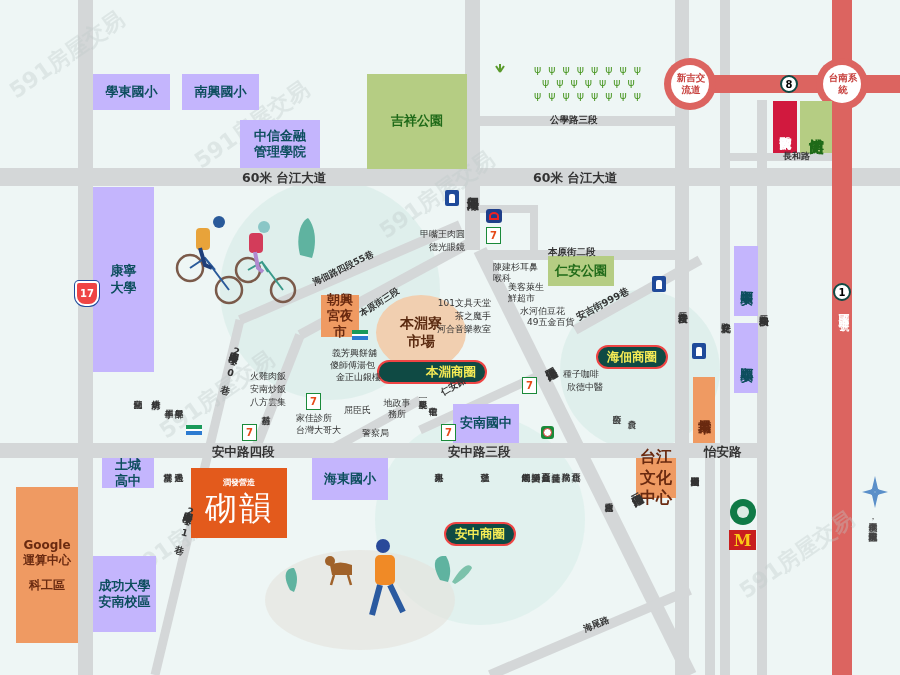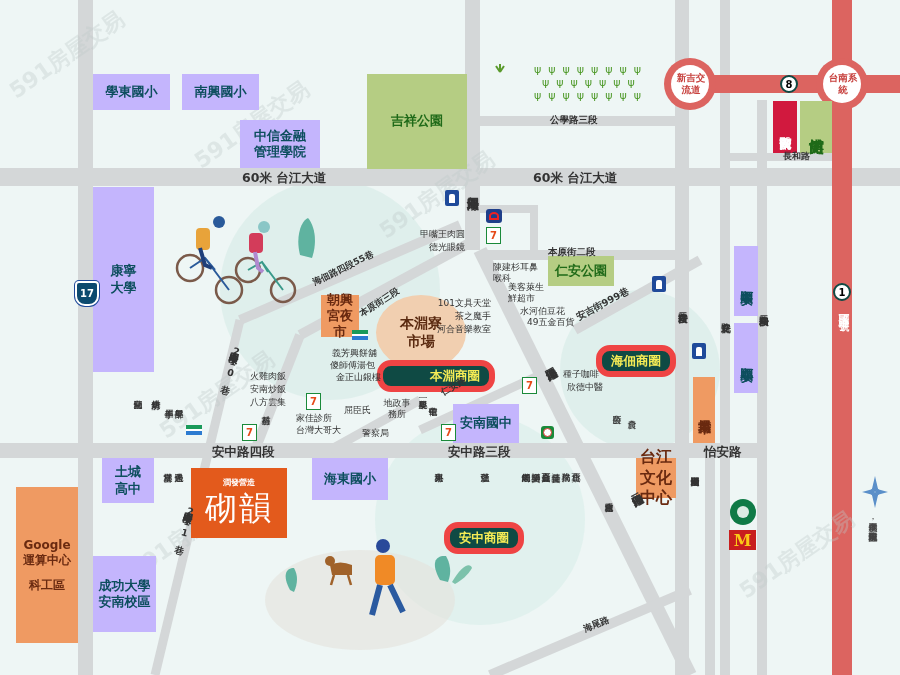--- a/index.html
+++ b/index.html
@@ -10,21 +10,21 @@
   .box{position:absolute;display:flex;align-items:center;justify-content:center;text-align:center;font-weight:bold;line-height:1.25;}
   .school{background:#c4b5fd;color:#0d4e5e;font-size:13px;}
   .park{background:#b5cd83;color:#1f6a18;font-size:13px;}
   .orange{background:#ef9a62;color:#6a2a10;font-size:13px;}
   .red{background:#d1193e;color:#fff;font-size:12px;}
   .vtext{writing-mode:vertical-rl;text-orientation:upright;letter-spacing:0;}
   .road-label{position:absolute;font-size:11px;font-weight:bold;color:#333;white-space:nowrap;}
   .road-big{font-size:12.5px;color:#333;font-weight:bold;}
   .shop{position:absolute;font-size:9px;color:#333;white-space:nowrap;}
   .shop-v{position:absolute;font-size:9px;color:#333;writing-mode:vertical-rl;text-orientation:upright;line-height:1;}
-  .zone{position:absolute;background:#0f4a44;color:#f6ec55;border:6px solid #ef4444;border-radius:14px;font-size:12.5px;font-weight:bold;display:flex;align-items:center;justify-content:center;}
+  .zone{position:absolute;background:#0f4a44;color:#f6ec55;border:2px solid #ef4444;border-radius:14px;font-size:12.5px;font-weight:bold;display:flex;align-items:center;justify-content:center;}
   .icon-box{position:absolute;display:flex;align-items:center;justify-content:center;}
   .wm{position:absolute;color:rgba(190,200,200,0.35);font-size:22px;font-weight:bold;transform:rotate(-35deg);white-space:nowrap;}
 </style>
 </head>
 <body>
 
 <div id="map">
 
   <svg class="layer" width="900" height="675">
 
@@ -92,21 +92,21 @@
       <div style="padding-left:8px;">ψψψψψψψ</div>
       <div>ψψψψψψψψ</div>
   </div>
 
   <div class="box school" style="left:93px;top:74px;width:77px;height:36px;">學東國小</div>
   <div class="box school" style="left:182px;top:74px;width:77px;height:36px;">南興國小</div>
   <div class="box school" style="left:240px;top:120px;width:80px;height:48px;width:80px;padding:0 12px;box-sizing:border-box;">中信金融管理學院</div>
   <div class="box school" style="left:93px;top:187px;width:61px;height:185px;padding:0 14px;box-sizing:border-box;">康寧大學</div>
   <div class="box school" style="left:453px;top:404px;width:66px;height:39px;">安南國中</div>
   <div class="box school" style="left:312px;top:458px;width:76px;height:42px;">海東國小</div>
-  <div class="box school" style="left:102px;top:458px;width:52px;height:45px;padding:0 10px;box-sizing:border-box;">土城高中</div>
+  <div class="box school" style="left:102px;top:458px;width:52px;height:30px;padding:0 10px;box-sizing:border-box;">土城高中</div>
   <div class="box school" style="left:93px;top:556px;width:63px;height:76px;padding:0 4px;box-sizing:border-box;">成功大學安南校區</div>
   <div class="box school vtext" style="left:734px;top:246px;width:24px;height:70px;">安順國中</div>
   <div class="box school vtext" style="left:734px;top:323px;width:24px;height:70px;">安順國小</div>
 
   <div class="box park" style="left:367px;top:74px;width:100px;height:95px;">吉祥公園</div>
   <div class="box park" style="left:548px;top:256px;width:66px;height:30px;">仁安公園</div>
   <div class="box park vtext" style="left:800px;top:101px;width:32px;height:52px;color:#1f6a18;font-size:15px;">史博館</div>
 
   <div class="box orange" style="left:321px;top:295px;width:38px;height:42px;padding:0 3px;box-sizing:border-box;">朝興宮夜市</div>
   <div class="box" style="left:376px;top:295px;width:90px;height:75px;border-radius:50%;background:#f1cfb0;color:#5a2a10;font-size:14px;padding:0 20px;box-sizing:border-box;">本淵寮市場</div>
@@ -125,21 +125,21 @@
 
   <div class="zone" style="left:377px;top:360px;width:68px;height:20px;padding-left:38px;">本淵商圈</div>
   <div class="zone" style="left:596px;top:345px;width:68px;height:20px;">海佃商圈</div>
   <div class="zone" style="left:444px;top:522px;width:68px;height:20px;">安中商圈</div>
 
   <div class="abs" style="left:676px;top:72px;width:30px;font-size:9.5px;color:#c7403d;text-align:center;line-height:12px;font-weight:bold;">新吉交流道</div>
   <div class="abs" style="left:828px;top:72px;width:30px;font-size:9.5px;color:#c7403d;text-align:center;line-height:12px;font-weight:bold;">台南系統</div>
   <div class="abs" style="left:780px;top:75px;width:18px;height:18px;border-radius:50%;background:#fff;border:2px solid #0f4a44;box-sizing:border-box;font-size:10px;font-weight:bold;display:flex;align-items:center;justify-content:center;">8</div>
   <div class="abs" style="left:833px;top:283px;width:18px;height:18px;border-radius:50%;background:#fff;border:2px solid #0f4a44;box-sizing:border-box;font-size:10px;font-weight:bold;display:flex;align-items:center;justify-content:center;">1</div>
   <div class="abs vtext" style="left:835px;top:305px;font-size:11px;color:#fff;font-weight:bold;letter-spacing:2px;">國道一號</div>
-  <div class="abs" style="left:75px;top:281px;width:20px;height:21px;background:#0c4a6e;border:2px solid #fff;border-radius:4px 4px 10px 10px;color:#fff;font-size:10px;font-weight:bold;display:flex;align-items:center;justify-content:center;box-shadow:0 0 0 1px #1f4a9a;">17</div>
+  <div class="abs" style="left:75px;top:281px;width:20px;height:21px;background:#ef4444;border:2px solid #fff;border-radius:4px 4px 10px 10px;color:#fff;font-size:10px;font-weight:bold;display:flex;align-items:center;justify-content:center;box-shadow:0 0 0 1px #1f4a9a;">17</div>
 
   <div class="road-label road-big" style="left:242px;top:170px;">60米 台江大道</div>
   <div class="road-label road-big" style="left:533px;top:170px;">60米 台江大道</div>
   <div class="road-label" style="left:550px;top:114px;font-size:9.5px;">公學路三段</div>
   <div class="road-label vtext" style="left:466px;top:188px;font-size:12px;line-height:14px;">海佃路四段</div>
   <div class="road-label" style="left:548px;top:246px;font-size:9.5px;">本原街二段</div>
   <div class="road-label" style="left:574px;top:298px;font-size:9.5px;transform:rotate(-28deg);">安吉街999巷</div>
   <div class="road-label" style="left:310px;top:262px;font-size:9px;transform:rotate(-26deg);">海佃路四段55巷</div>
   <div class="road-label" style="left:357px;top:296px;font-size:9px;transform:rotate(-33deg);">本原街三段</div>
   <div class="road-label" style="left:440px;top:380px;font-size:9px;transform:rotate(-30deg);">仁安路</div>

